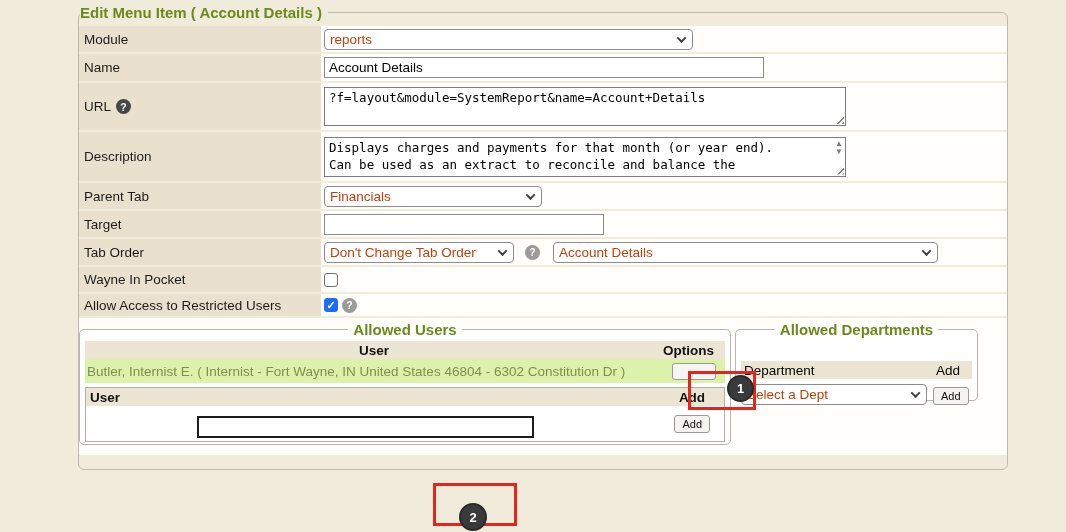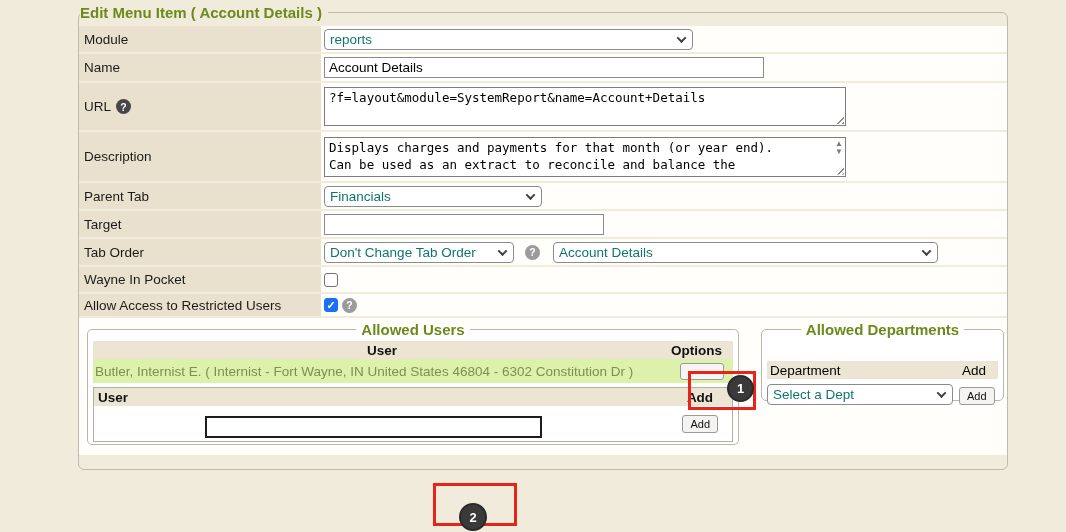--- a/index.html
+++ b/index.html
@@ -13,21 +13,21 @@
   .main-fs > legend { font-size:15px; font-weight:bold; color:#6b8a1b; margin-left:1px; padding-right:6px; }
 
   .row { display:flex; margin-bottom:2px; }
   .lbl { width:242px; background:#e9e1cd; padding:0 2px 0 5px; font-size:13.5px; color:#1b1b1b;
          display:flex; align-items:center; gap:5px; }
   .val { flex:1; background:#fffefa; padding:2px 4px 2px 3px; display:flex; align-items:center; }
 
   
   .sel { display:flex; align-items:center; justify-content:space-between; background:#fff;
          border:1px solid #8b8b8b; border-radius:4px; height:21px; padding:0 7px 0 5px;
-         font-size:13.5px; color:#0f766e; cursor:default; }
+         font-size:13.5px; color:#c2410c; cursor:default; }
   .chev { width:7px; height:7px; border-right:2px solid #404040; border-bottom:2px solid #404040;
           transform:rotate(45deg) translate(-1px,-1px); flex:none; margin-left:10px; }
   .txt { border:1px solid #8b8b8b; height:21px; font-size:13.5px; padding:1px 4px; background:#fff;
          font-family:"Liberation Sans", sans-serif; }
   .ta-wrap { position:relative; }
   textarea { border:1px solid #7d7d7d; background:#fff; font-family:"DejaVu Sans Mono", monospace;
              font-size:12.5px; line-height:17px; padding:1px 4px; resize:none; overflow:hidden;
              display:block; }
   .grip { position:absolute; right:2px; bottom:2px; width:10px; height:10px;
           background:repeating-linear-gradient(135deg, transparent 0 2px, #8a8a8a 2px 3.5px);
@@ -42,22 +42,22 @@
           display:flex; align-items:center; justify-content:center; font-size:10.5px; font-weight:bold; }
   .help.dark { background:#474747; }
   .btn { background:#f4f3f1; border:1px solid #8f8f8f; border-radius:3px; font-size:13.5px;
          color:#111; padding:2px 11px; height:23px; font-family:"Liberation Sans", sans-serif; }
   .btn.small { font-size:11px; height:18px; padding:1px 7px; border-radius:3px; border-color:#9a9a9a; }
 
   
   .bottom-cell { flex:1; background:#fffefa; position:relative; height:137px; }
   .sub-fs { position:absolute; background:#fff; border:1px solid #b9b6ac; border-radius:5px; }
   .sub-fs > legend { font-size:15px; font-weight:bold; color:#6b8a1b; margin:0 auto; padding:0 5px; }
-  .users-fs { left:8px; top:3px; width:652px; height:124px; padding:3px 5px 0 5px; }
-  .depts-fs { left:682px; top:3px; width:243px; height:80px; padding:4px 5px 0 5px; }
+  .users-fs { left:0; top:3px; width:652px; height:124px; padding:3px 5px 0 5px; }
+  .depts-fs { left:656px; top:3px; width:243px; height:80px; padding:4px 5px 0 5px; }
 
   .hdr { display:flex; background:#ece5d3; font-size:13.5px; font-weight:bold; color:#111;
          min-height:18px; align-items:center; }
   .hdr .c-user { flex:1; text-align:center; }
   .hdr .c-opts { width:62px; text-align:left; }
   .green-row { display:flex; background:#dcf2ab; align-items:center; min-height:24px; }
   .green-row .u-txt { flex:1; font-size:13.5px; color:#7f8e52; padding-left:2px; }
   .green-row .u-opt { width:62px; display:flex; justify-content:center; }
   .minus-btn { width:44px; height:17px; background:#f6f5f3; border:1px solid #9a9a9a; border-radius:3px;
                font-size:11px; line-height:13px; color:#333; }

